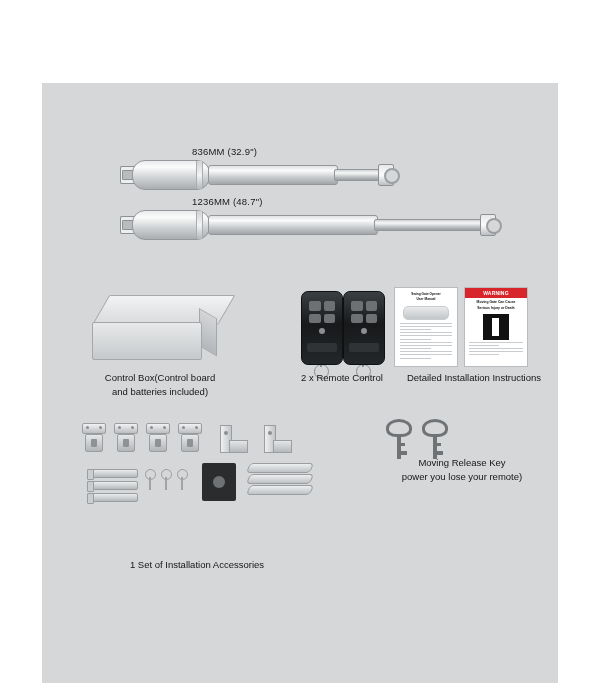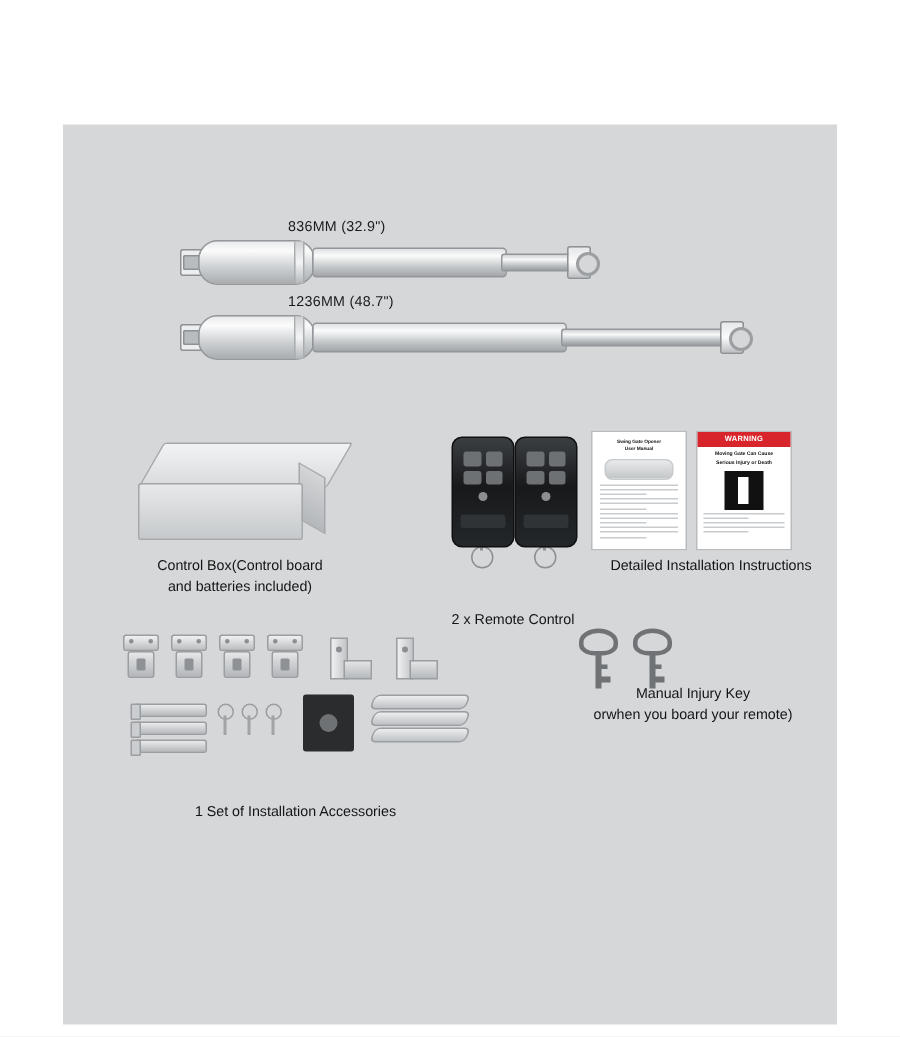--- a/index.html
+++ b/index.html
@@ -306,23 +306,23 @@
   .warning-doc .wd-lines span.short { width: 55%; }
 
   .caption {
     position: absolute;
     font-size: 9.5px;
     color: #141414;
     text-align: center;
     line-height: 1.45;
   }
   .cap-ctrlbox { top: 288px; left: 38px; width: 160px; }
-  .cap-remote { top: 288px; left: 240px; width: 120px; margin-top: 36px; }
+  .cap-remote { top: 288px; left: 240px; width: 120px; }
   .cap-manual { top: 288px; left: 352px; width: 160px; }
-  .cap-accessories { top: 452px; left: 40px; width: 230px; }
+  .cap-accessories { top: 475px; left: 40px; width: 230px; }
   .cap-release { top: 373px; left: 330px; width: 180px; }
 
   
   .hinge {
     position: absolute;
     width: 22px; height: 28px;
   }
   .hinge .plate {
     position: absolute;
     top: 0; left: 0;
@@ -665,17 +665,17 @@
       <div class="bit"></div>
   </div>
   <div class="key" style="left:380px; top:336px;">
     <div class="bow"></div>
       <div class="shaft"></div>
       <div class="bit2"></div>
       <div class="bit"></div>
   </div>
 
   <div class="caption cap-release">
-    <div>Manual Injury Key</div>
-    <div>orwhen you board your remote)</div>
+    <div>Moving Release Key</div>
+    <div>power you lose your remote)</div>
   </div>
 
 </div>
 
 </body></html>

